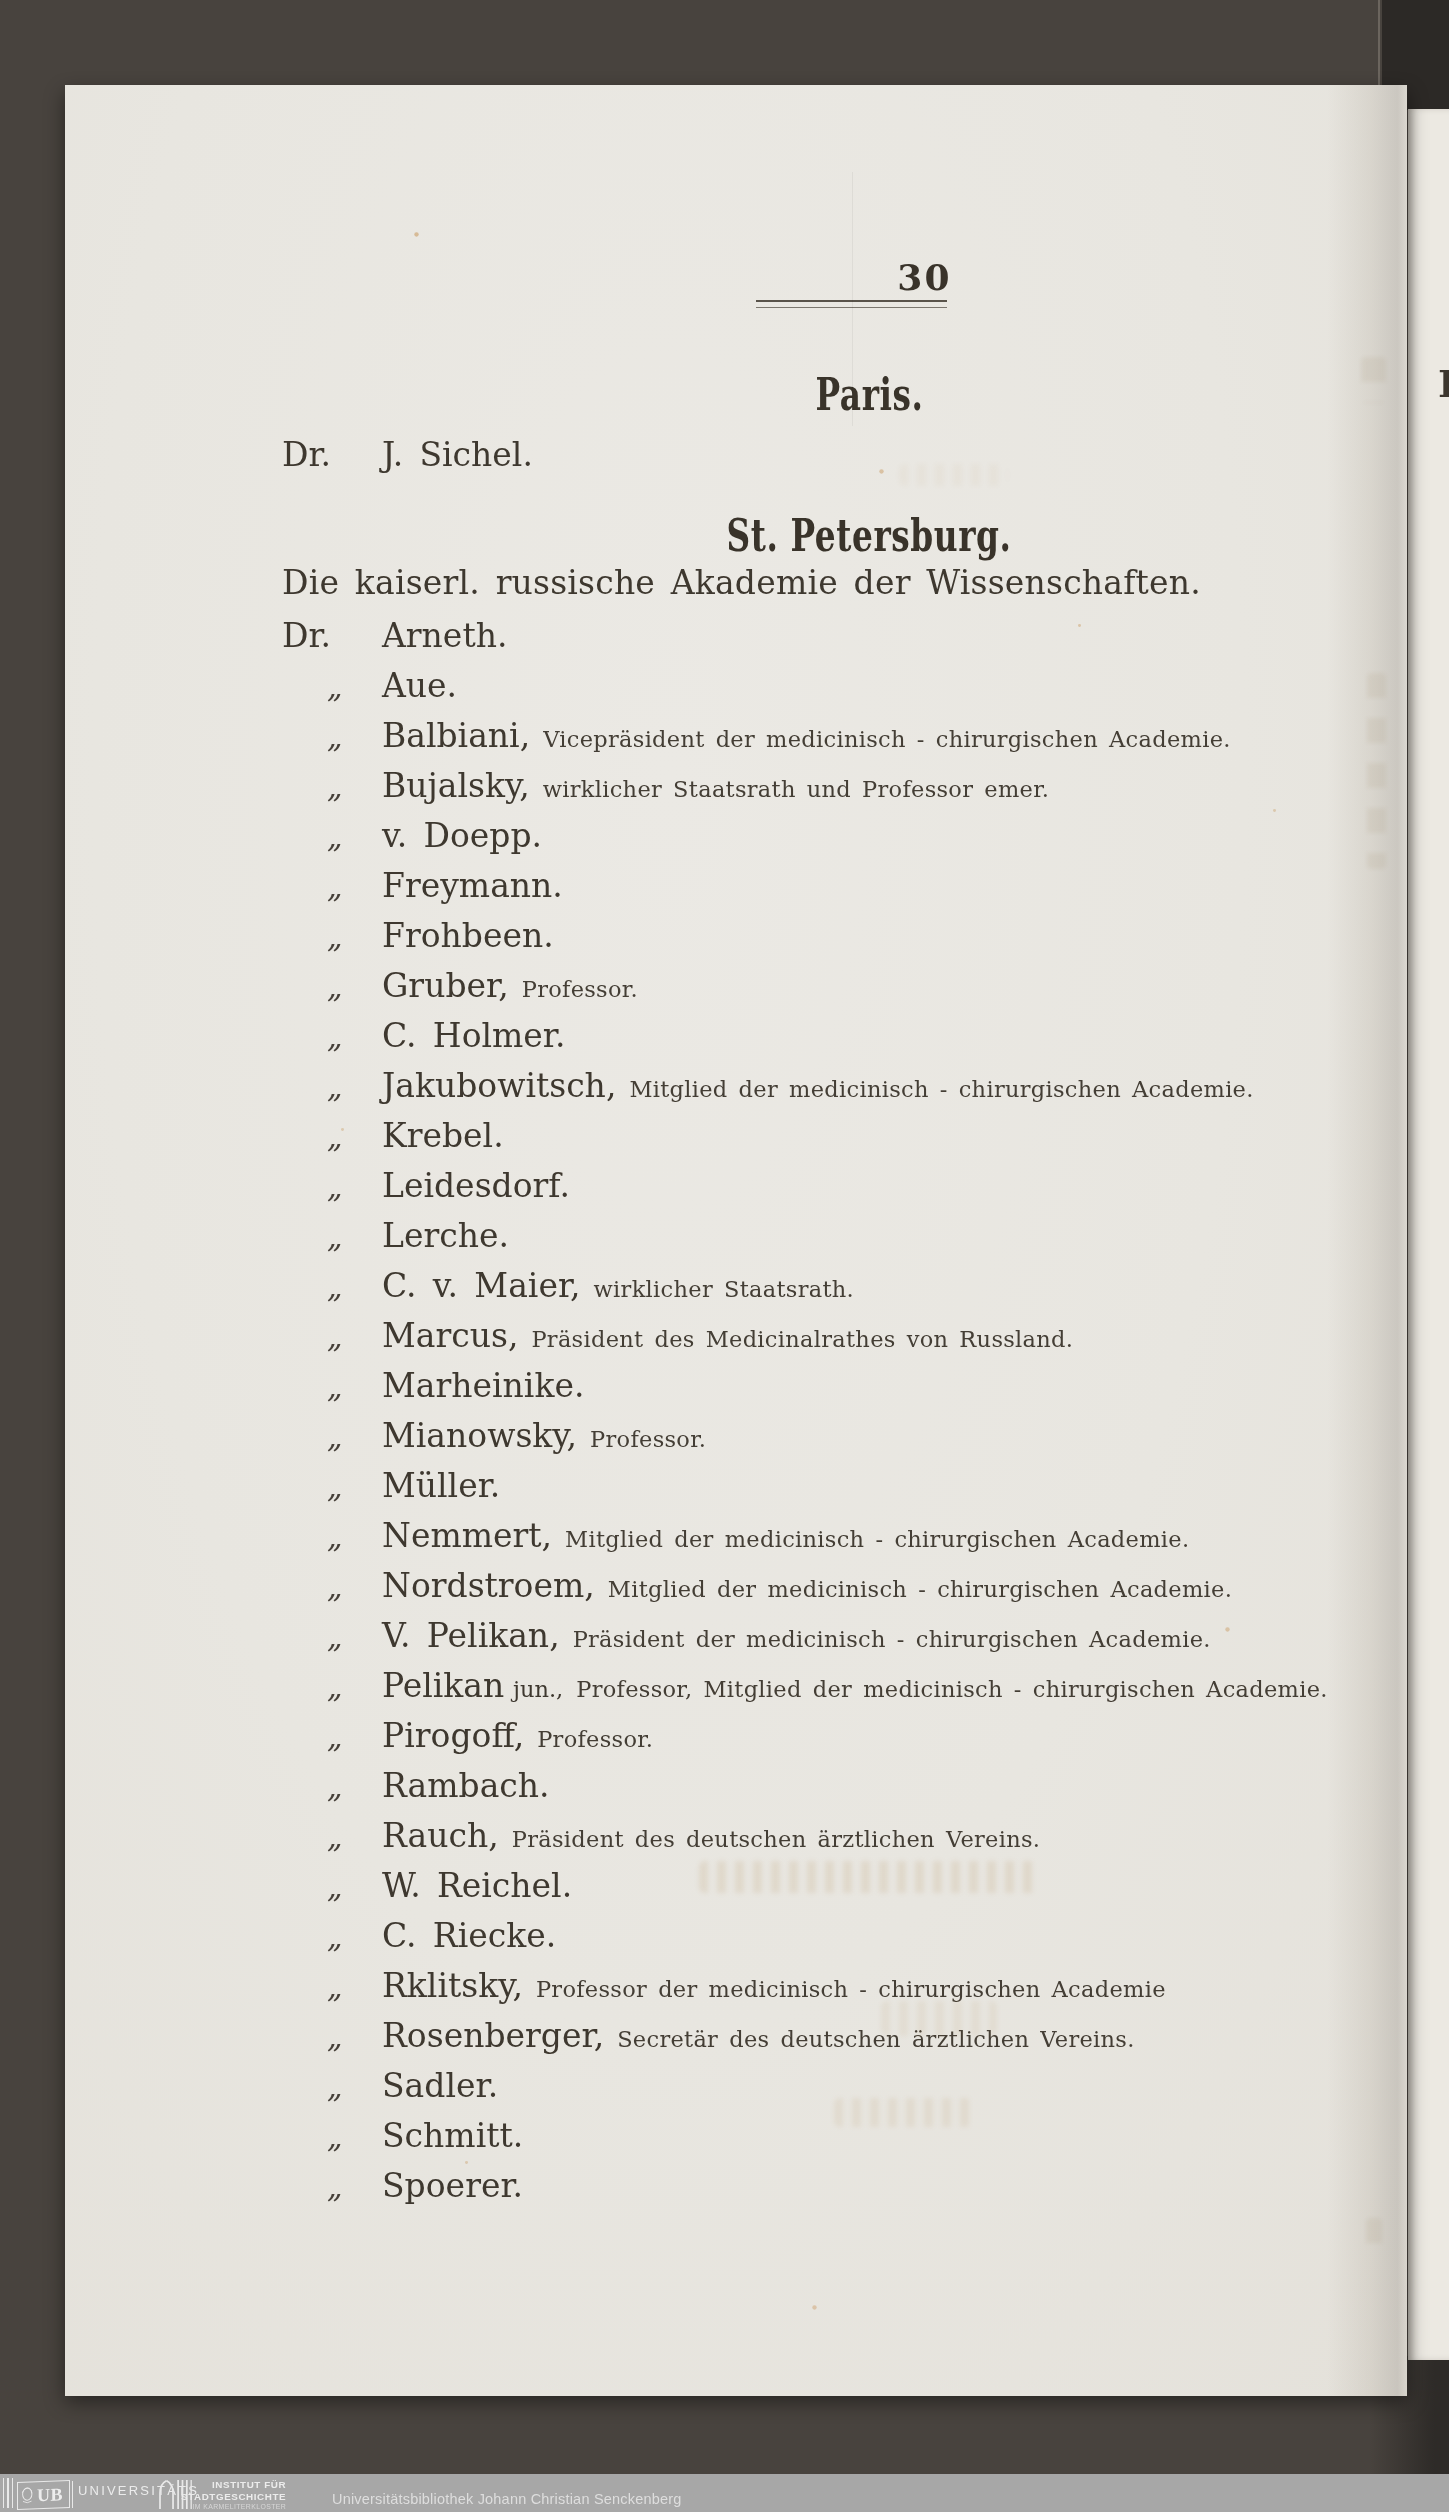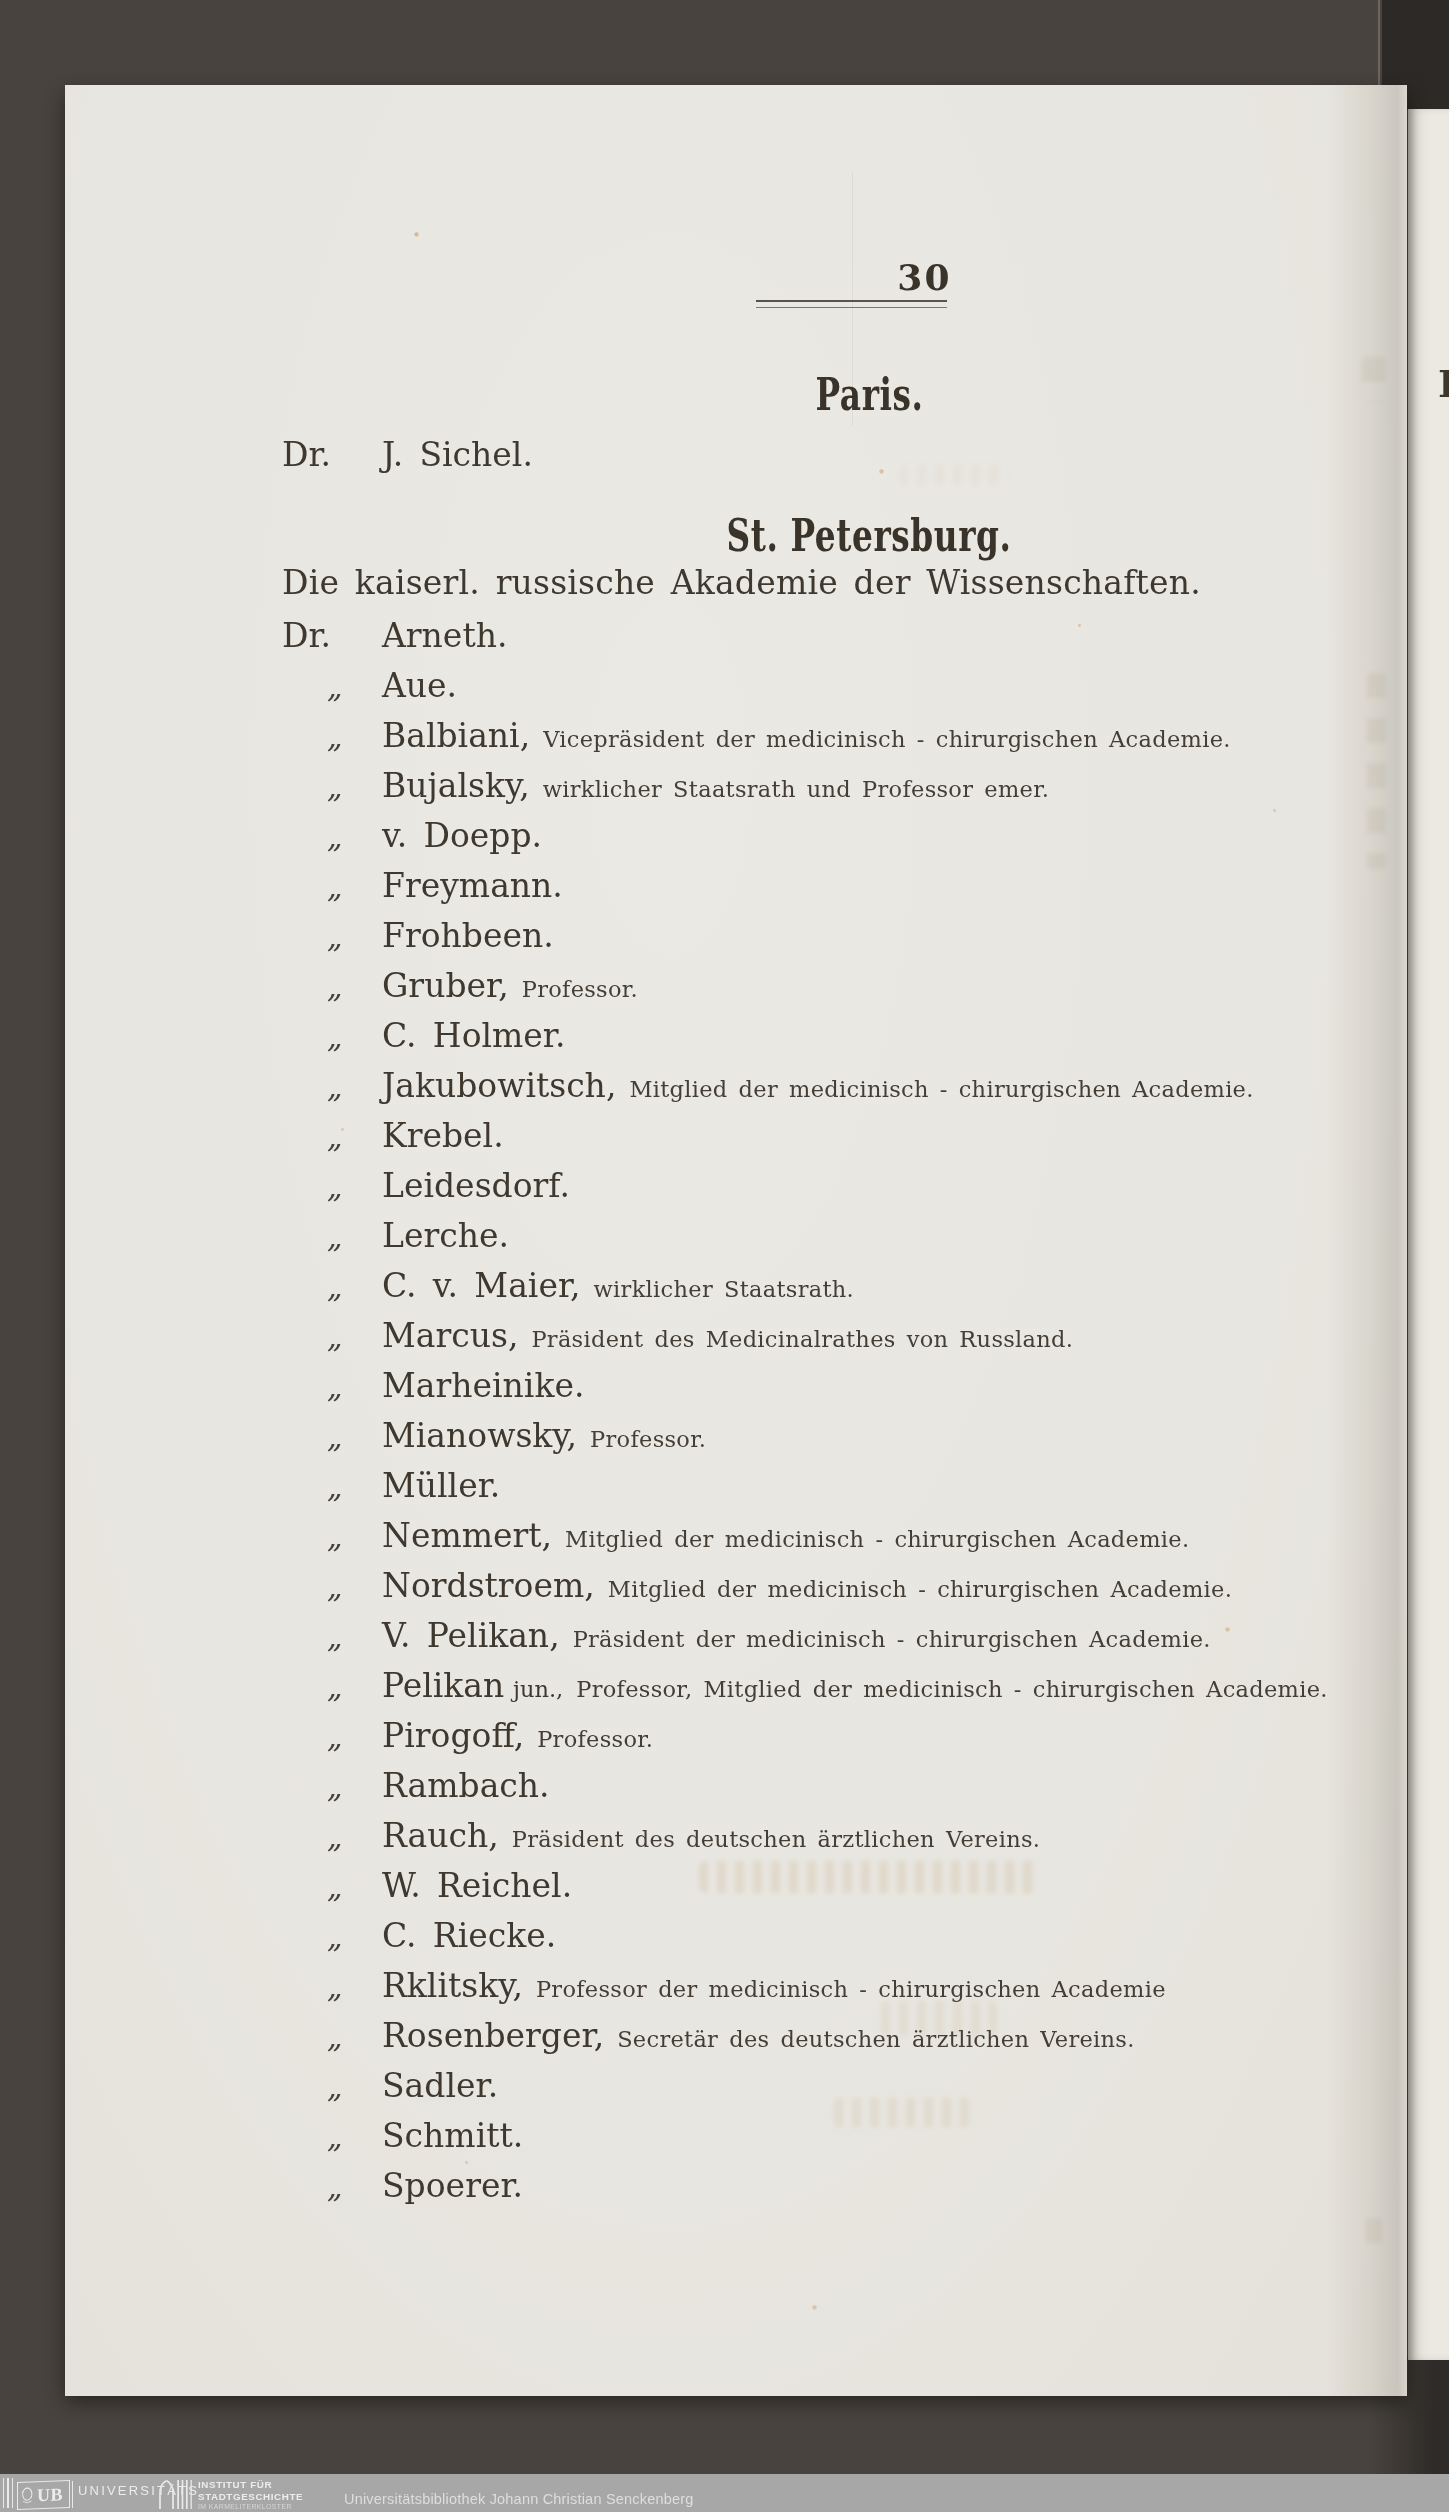--- a/index.html
+++ b/index.html
@@ -100,25 +100,25 @@
   .ub-box{position:absolute;left:17.4px;top:7.2px;width:51px;height:26px;
     border:1.4px solid #e9e9e9;display:flex;align-items:center;transform:skewY(-2deg);}
   .ub-box svg{margin-left:2.2px;}
   .ub-mono{font-family:"Liberation Serif",serif;font-weight:bold;font-size:18px;color:#ededed;margin-left:2.2px;letter-spacing:0.7px;}
   .ub-sep{position:absolute;left:72px;top:6.5px;width:1.4px;height:27.5px;background:#e9e9e9;}
   .lib-block{position:absolute;left:78px;top:10px;line-height:1;white-space:nowrap;}
   .lib-1{font-size:13px;letter-spacing:2.2px;}
   .lib-2{font-size:9px;letter-spacing:3.6px;margin-top:17px;}
   .lib-3{font-size:6.2px;letter-spacing:1px;margin-top:2.2px;color:#dcdcdc;}
   .arch{position:absolute;left:157px;top:5.8px;}
-  .inst-block{position:absolute;left:198px;top:5.8px;line-height:1;white-space:nowrap;}
+  .inst-block{position:absolute;left:181px;top:5.8px;line-height:1;white-space:nowrap;text-align:right;}
   .inst-1,.inst-2{font-size:9.8px;font-weight:bold;letter-spacing:0.6px;}
   .inst-2{margin-top:2.2px;}
   .inst-3,.inst-4{font-size:6.9px;letter-spacing:0.4px;margin-top:2.2px;color:#d7d7d7;}
-  .center-credit{position:absolute;left:344px;top:17.4px;font-size:14.5px;letter-spacing:0.2px;color:#dedede;white-space:nowrap;}
+  .center-credit{position:absolute;left:332px;top:17.4px;font-size:14.5px;letter-spacing:0.2px;color:#dedede;white-space:nowrap;}
   .dfg{position:absolute;right:9.4px;top:26px;font-size:19.6px;font-weight:bold;letter-spacing:0.7px;color:#701a75;
     font-stretch:condensed;margin-top:39px;}
 </style>
 </head>
 <body>
 
 <div class="backdrop-dark-corner"></div>
 <div class="spine-highlight"></div>
 <div class="bottom-right-shade"></div>
 

